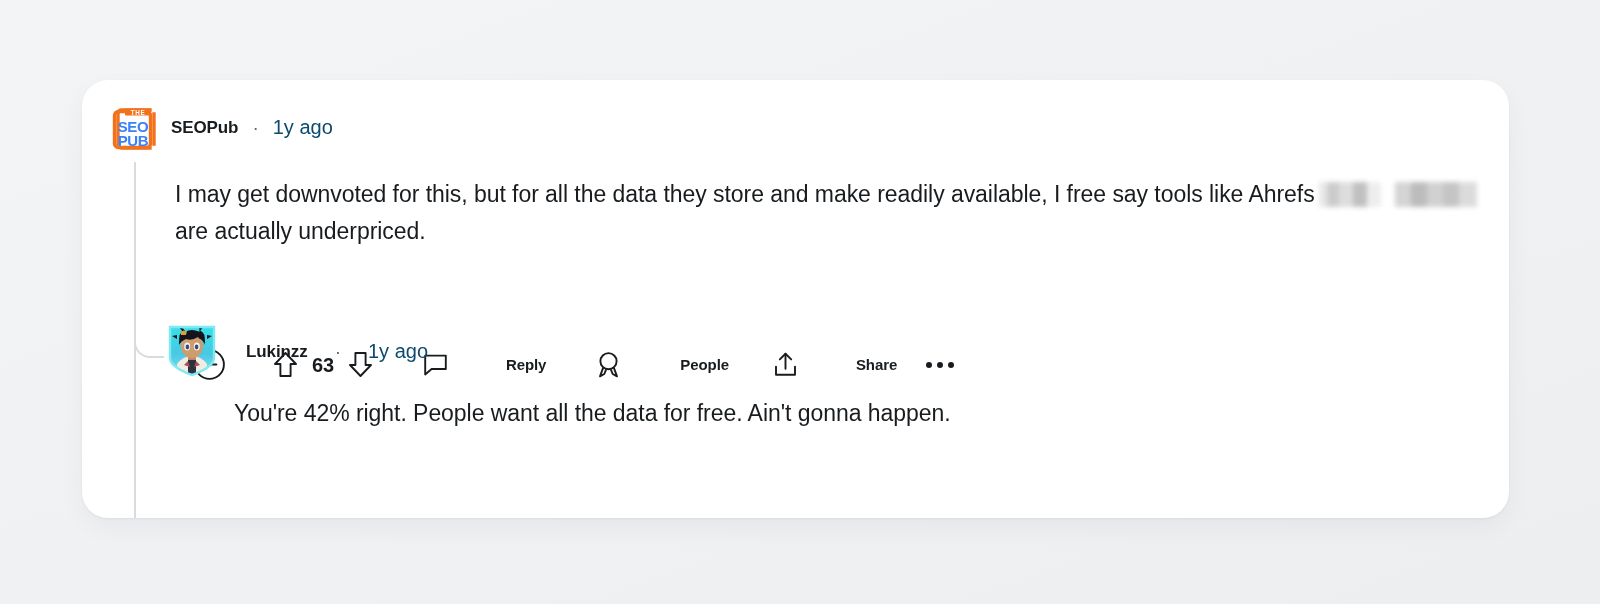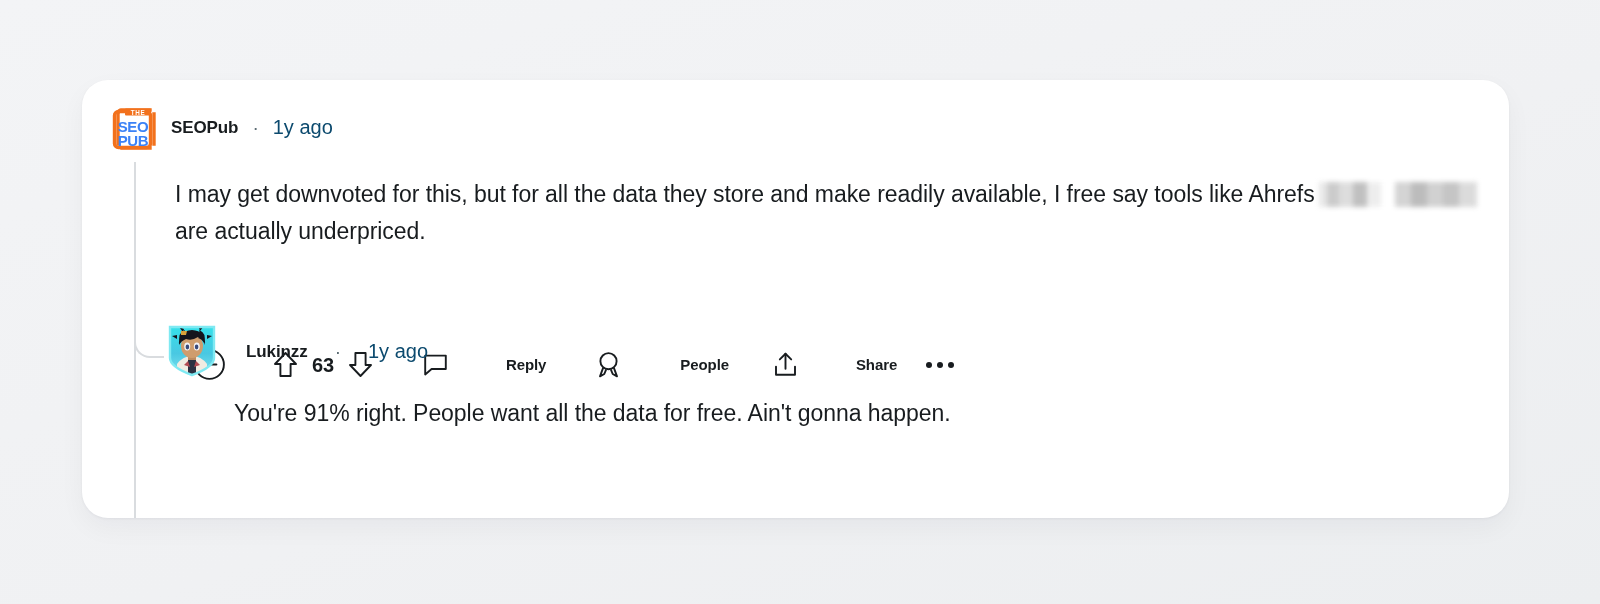--- a/index.html
+++ b/index.html
@@ -395,18 +395,18 @@
             <path d="M17 8 h6 l-1 4 h-5 z" fill="#d9a13a"></path>
           </g>
           <path d="M6 4 h44 v31 q0 9 -22 17 q-22 -8 -22 -17 z" fill="none" stroke="#7fe9f2" stroke-width="2.4"></path>
         </svg>
 
         <span class="author-name">Lukinzz</span>
         <span class="dot-sep">·</span>
         <span class="timestamp">1y ago</span>
       </div>
 
-      <div class="child-body">You're 91% right. People want all the data for free. Ain't gonna happen.</div>
+      <div class="child-body">You're 42% right. People want all the data for free. Ain't gonna happen.</div>
 
     </div>
 
   </div>
 </div>
 
 </body></html>

